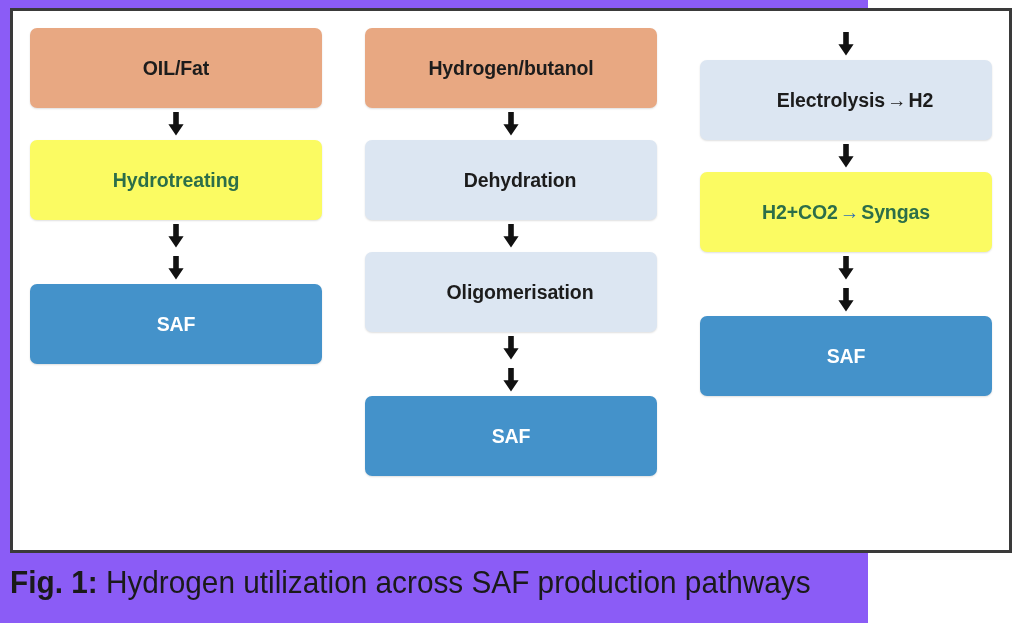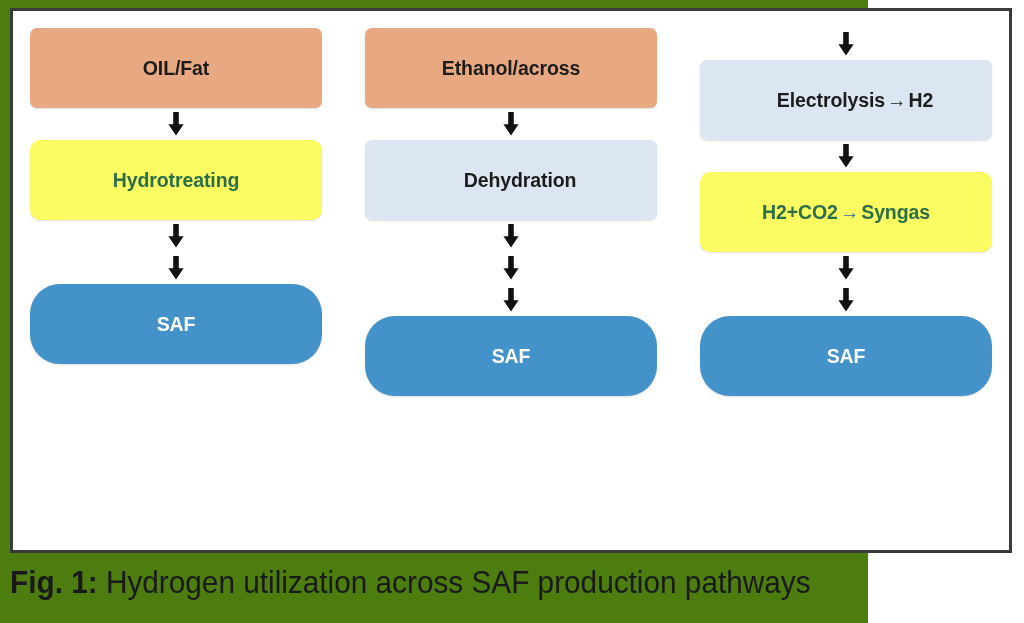--- a/index.html
+++ b/index.html
@@ -11,21 +11,21 @@
     width: 1024px;
     height: 623px;
     font-family: "Liberation Sans", sans-serif;
     overflow: hidden;
   }
 
   #figure-root {
     position: relative;
     width: 868px;
     height: 623px;
-    background: #4d7c0f;
+    background: #8b5cf6;
   }
 
   
   #diagram-frame {
     position: absolute;
     left: 10px;
     top: 8px;
     width: 1002px;
     height: 545px;
     box-sizing: border-box;
@@ -70,31 +70,29 @@
     box-shadow: 0 1px 2px rgba(0,0,0,0.13);
   }
 
   .node.feedstock {
     background: #e8a882;
     color: #1c1c1c;
   }
   .node.hydrogen {
     background: #fbfb62;
     color: #2c6e49;
-    border-radius: 10px;
   }
   .node.process {
     background: #dce6f2;
     color: #1c1c1c;
     padding-left: 28px;
   }
   .node.product {
     background: #4492ca;
     color: #ffffff;
-    border-radius: 30px;
   }
 
   .node .rxn-arrow {
     color: #2f6fb5;
     font-weight: bold;
     padding: 0 2px;
   }
   .node.process .rxn-arrow {
     color: #1c1c1c;
   }
@@ -153,32 +151,33 @@
             </svg>
           </div>
           <div class="connector">
             <svg width="18" height="24" viewBox="0 0 18 24" aria-hidden="true">
               <path d="M6.2 0 H11.8 V12.2 H16.6 L9 23.4 L1.4 12.2 H6.2 Z" fill="#111111"></path>
             </svg>
           </div>
           <div class="node product">SAF</div>
         </div>
         <div class="pathway-column">
-          <div class="node feedstock">Ethanol/across</div>
+          <div class="node feedstock">Hydrogen/butanol</div>
           <div class="connector">
             <svg width="18" height="24" viewBox="0 0 18 24" aria-hidden="true">
               <path d="M6.2 0 H11.8 V12.2 H16.6 L9 23.4 L1.4 12.2 H6.2 Z" fill="#111111"></path>
             </svg>
           </div>
           <div class="node process">Dehydration</div>
           <div class="connector">
             <svg width="18" height="24" viewBox="0 0 18 24" aria-hidden="true">
               <path d="M6.2 0 H11.8 V12.2 H16.6 L9 23.4 L1.4 12.2 H6.2 Z" fill="#111111"></path>
             </svg>
           </div>
+          <div class="node process">Oligomerisation</div>
           <div class="connector">
             <svg width="18" height="24" viewBox="0 0 18 24" aria-hidden="true">
               <path d="M6.2 0 H11.8 V12.2 H16.6 L9 23.4 L1.4 12.2 H6.2 Z" fill="#111111"></path>
             </svg>
           </div>
           <div class="connector">
             <svg width="18" height="24" viewBox="0 0 18 24" aria-hidden="true">
               <path d="M6.2 0 H11.8 V12.2 H16.6 L9 23.4 L1.4 12.2 H6.2 Z" fill="#111111"></path>
             </svg>
           </div>

